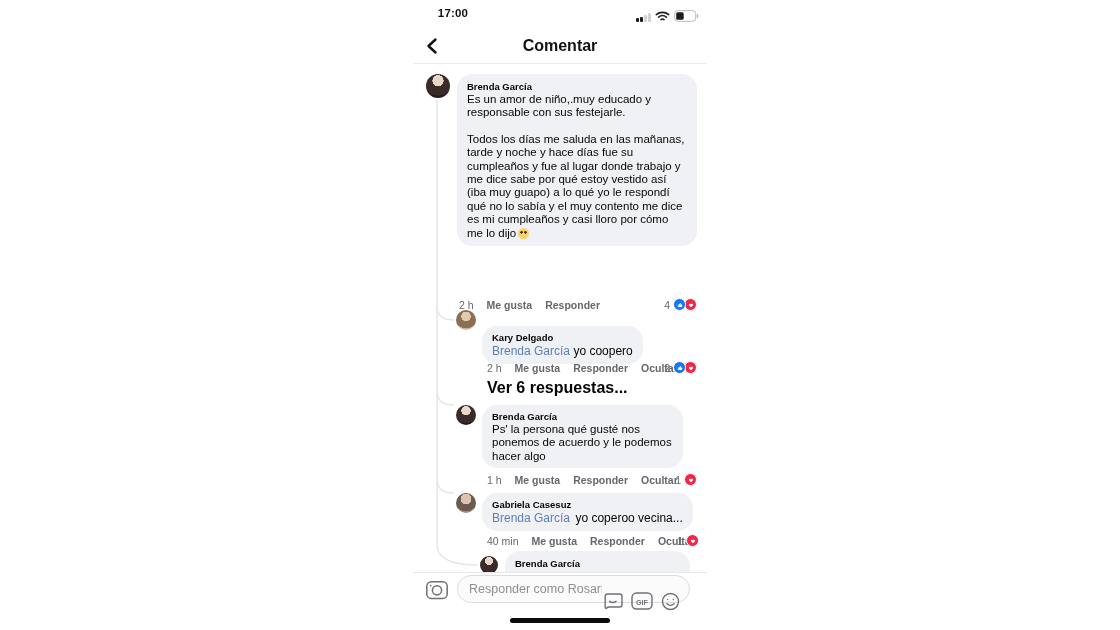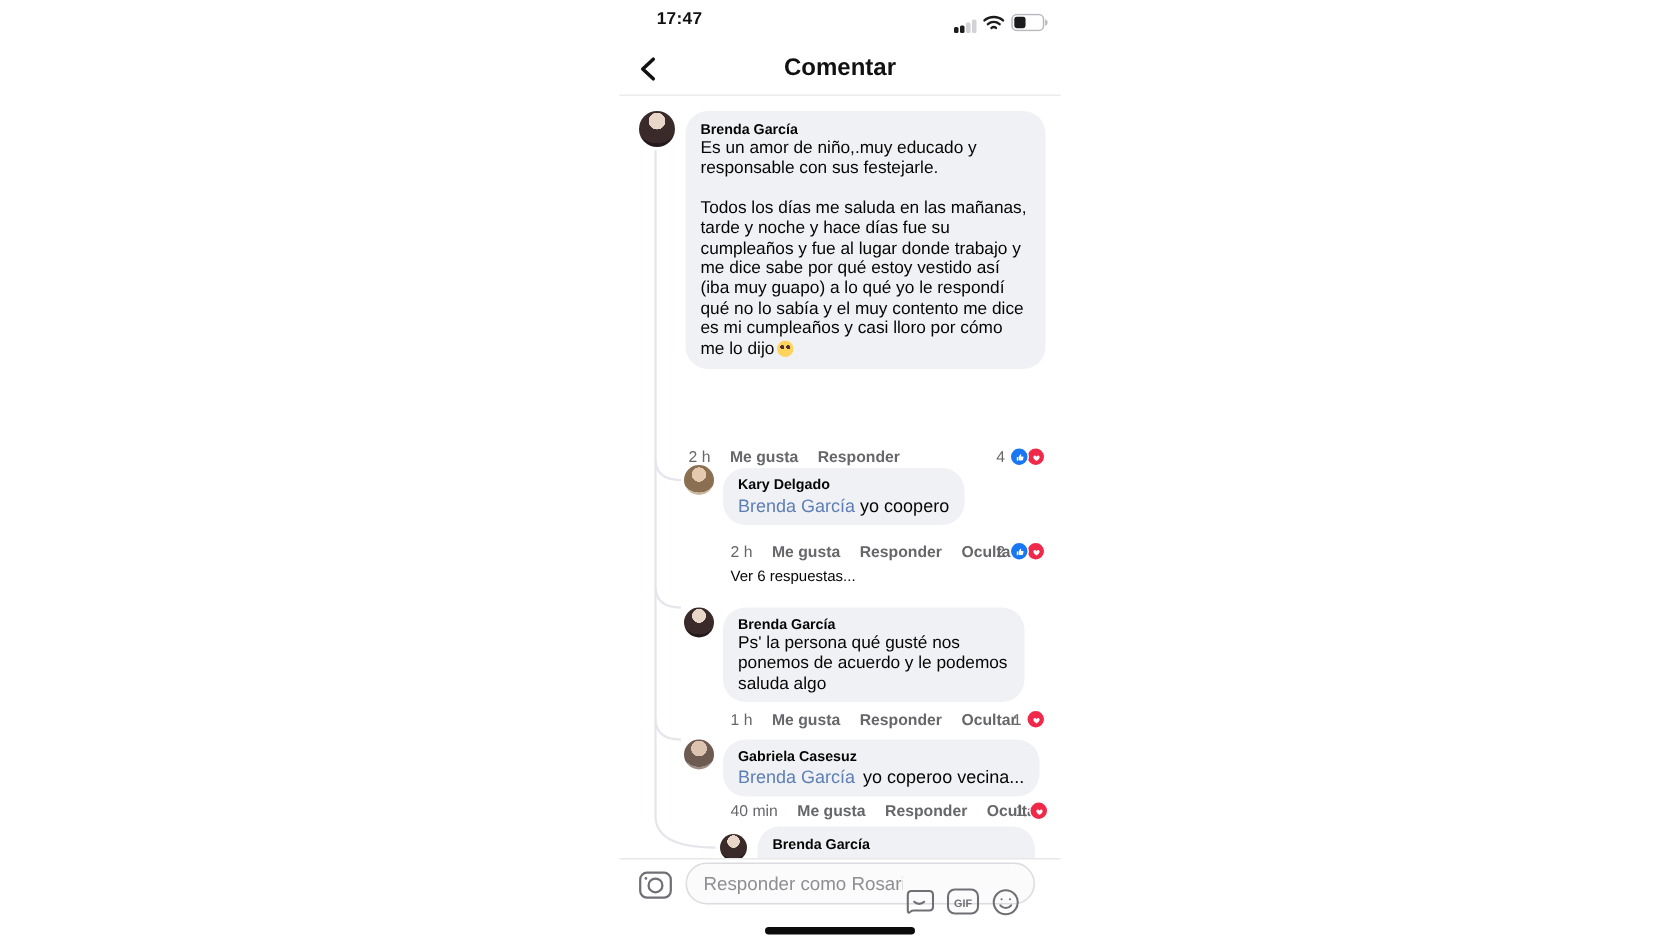--- a/index.html
+++ b/index.html
@@ -44,21 +44,21 @@
   .meta .mtime { font-weight:400; }
   .meta .act { font-weight:bold; cursor:pointer; }
   .rx-group { position:absolute; display:flex; align-items:center; gap:2px; }
   .rx-count { font-size:10.5px; color:#65676b; margin-right:1px; }
   .rx { width:13px; height:13px; border-radius:50%; display:flex; align-items:center;
         justify-content:center; border:1.5px solid #fff; }
   .rx.like { background:#1877f2; z-index:2; }
   .rx.love { background:#f0284a; margin-left:-4px; z-index:1; }
   .rx svg { width:8px; height:8px; }
 
-  .view-more { position:absolute; font-size:10px; font-weight:normal; color:#050505; cursor:pointer; }
+  .view-more { position:absolute; font-size:16px; font-weight:bold; color:#050505; cursor:pointer; }
 
   .emoji-face { display:inline-block; width:11px; height:11px; border-radius:50%;
     background:radial-gradient(circle at 32% 40%, #4e342e 0 13%, transparent 14%),
                radial-gradient(circle at 68% 40%, #4e342e 0 13%, transparent 14%),
                radial-gradient(circle at 50% 35%, #ffd45e 0 70%, #f5b61e 100%);
     vertical-align:-2px; margin-left:2px; }
 
   
   .composer { position:absolute; left:0; right:0; top:572px; height:58px; background:#fff;
               border-top:1px solid #e8e8ea; z-index:5; }
@@ -70,21 +70,21 @@
   .pill-icons svg { display:block; }
   .home-bar { position:absolute; left:97px; top:45px; width:100px; height:4.5px;
               border-radius:3px; background:#0b0b0b; }
 </style>
 </head>
 <body>
 
 <div class="phone">
 
   <div class="statusbar">
-    <div class="time">17:47</div>
+    <div class="time">17:00</div>
     <div class="sb-icons">
       <span class="sig">
           <i></i>
           <i></i>
           <i></i>
           <i></i>
         </span>
       <span>
         <svg width="15" height="11" viewBox="0 0 15 11" fill="none" stroke="#1c1c1e" stroke-width="1.6" stroke-linecap="round">
           <path d="M1.3 3.6 C4.8 .6 10.2 .6 13.7 3.6"></path>
@@ -141,21 +141,21 @@
           </svg>
       </span>
       <span class="rx love">
         <svg viewBox="0 0 12 12">
             <path fill="#fff" d="M6 9.4C3.3 7.5 2.5 6 3 4.9c.4-1 1.8-1.2 2.5-.3l.5.6.5-.6c.7-.9 2.1-.7 2.5.3.5 1.1-.3 2.6-3 4.5z"></path>
           </svg>
       </span>
     </div>
 
     <div class="avatar av-kary" style="left:43px; top:246px; width:20px; height:20px;"></div>
-    <div class="bubble" style="left:69px; top:248px; max-width:210px; width:max-content; padding:5px 10px;">
+    <div class="bubble" style="left:69px; top:262px; max-width:210px; width:max-content; padding:5px 10px;">
       <div class="bub-name">Kary Delgado</div>
       <div class="bub-text" style="font-size:12px; line-height:15px;">
         <span class="mention">Brenda García</span>
         <span>yo coopero</span>
       </div>
     </div>
     <div class="meta" style="left:74px; top:297px;">
       <span class="mtime">2 h</span>
       <span class="act">Me gusta</span>
       <span class="act">Responder</span>
@@ -173,21 +173,21 @@
             <path fill="#fff" d="M6 9.4C3.3 7.5 2.5 6 3 4.9c.4-1 1.8-1.2 2.5-.3l.5.6.5-.6c.7-.9 2.1-.7 2.5.3.5 1.1-.3 2.6-3 4.5z"></path>
           </svg>
       </span>
     </div>
 
     <div class="view-more" style="left:74px; top:315px;">Ver 6 respuestas...</div>
 
     <div class="avatar av-brenda" style="left:43px; top:341px; width:20px; height:20px;"></div>
     <div class="bubble" style="left:69px; top:341px; width:201px; padding:5px 10px;">
       <div class="bub-name">Brenda García</div>
-      <div class="bub-text" style="font-size:11.5px; line-height:13.4px;">Ps' la persona qué gusté nos ponemos de acuerdo y le podemos saluda algo</div>
+      <div class="bub-text" style="font-size:11.5px; line-height:13.4px;">Ps' la persona qué gusté nos ponemos de acuerdo y le podemos hacer algo</div>
     </div>
     <div class="meta" style="left:74px; top:409px;">
       <span class="mtime">1 h</span>
       <span class="act">Me gusta</span>
       <span class="act">Responder</span>
       <span class="act">Ocultar</span>
     </div>
     <div class="rx-group" style="right:10px; top:409px;">
       <span class="rx-count">1</span>
       <span class="rx love" style="margin-left:0;">

